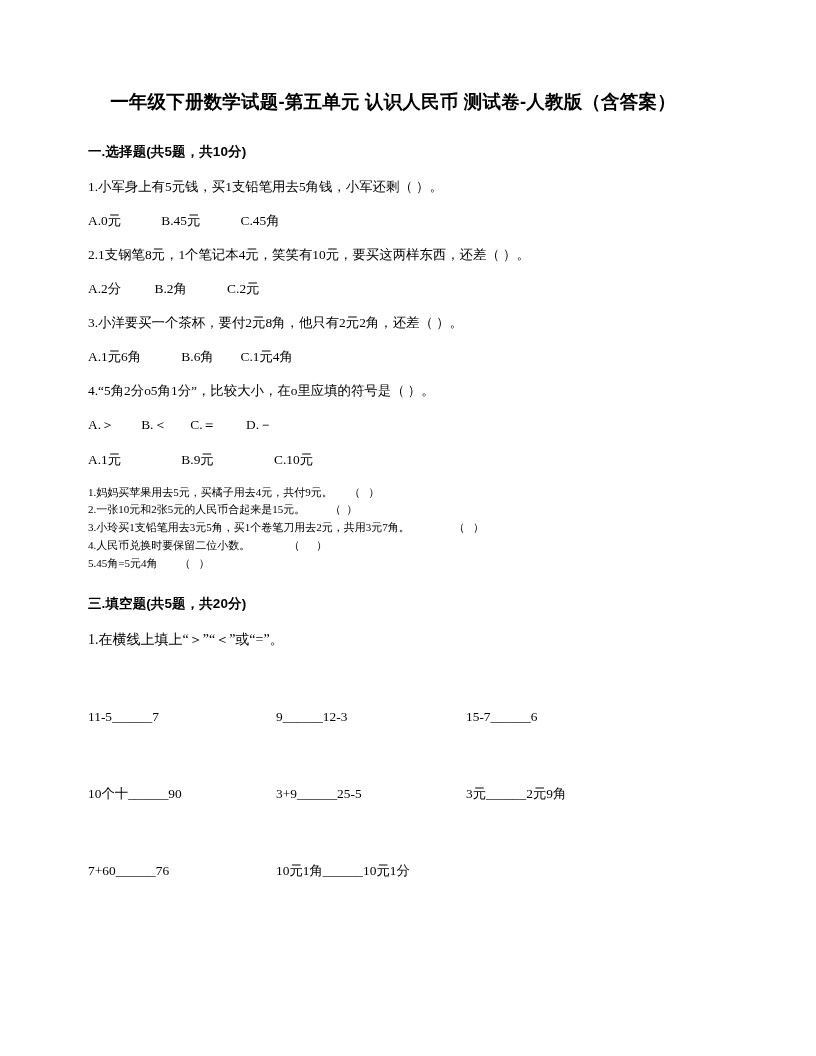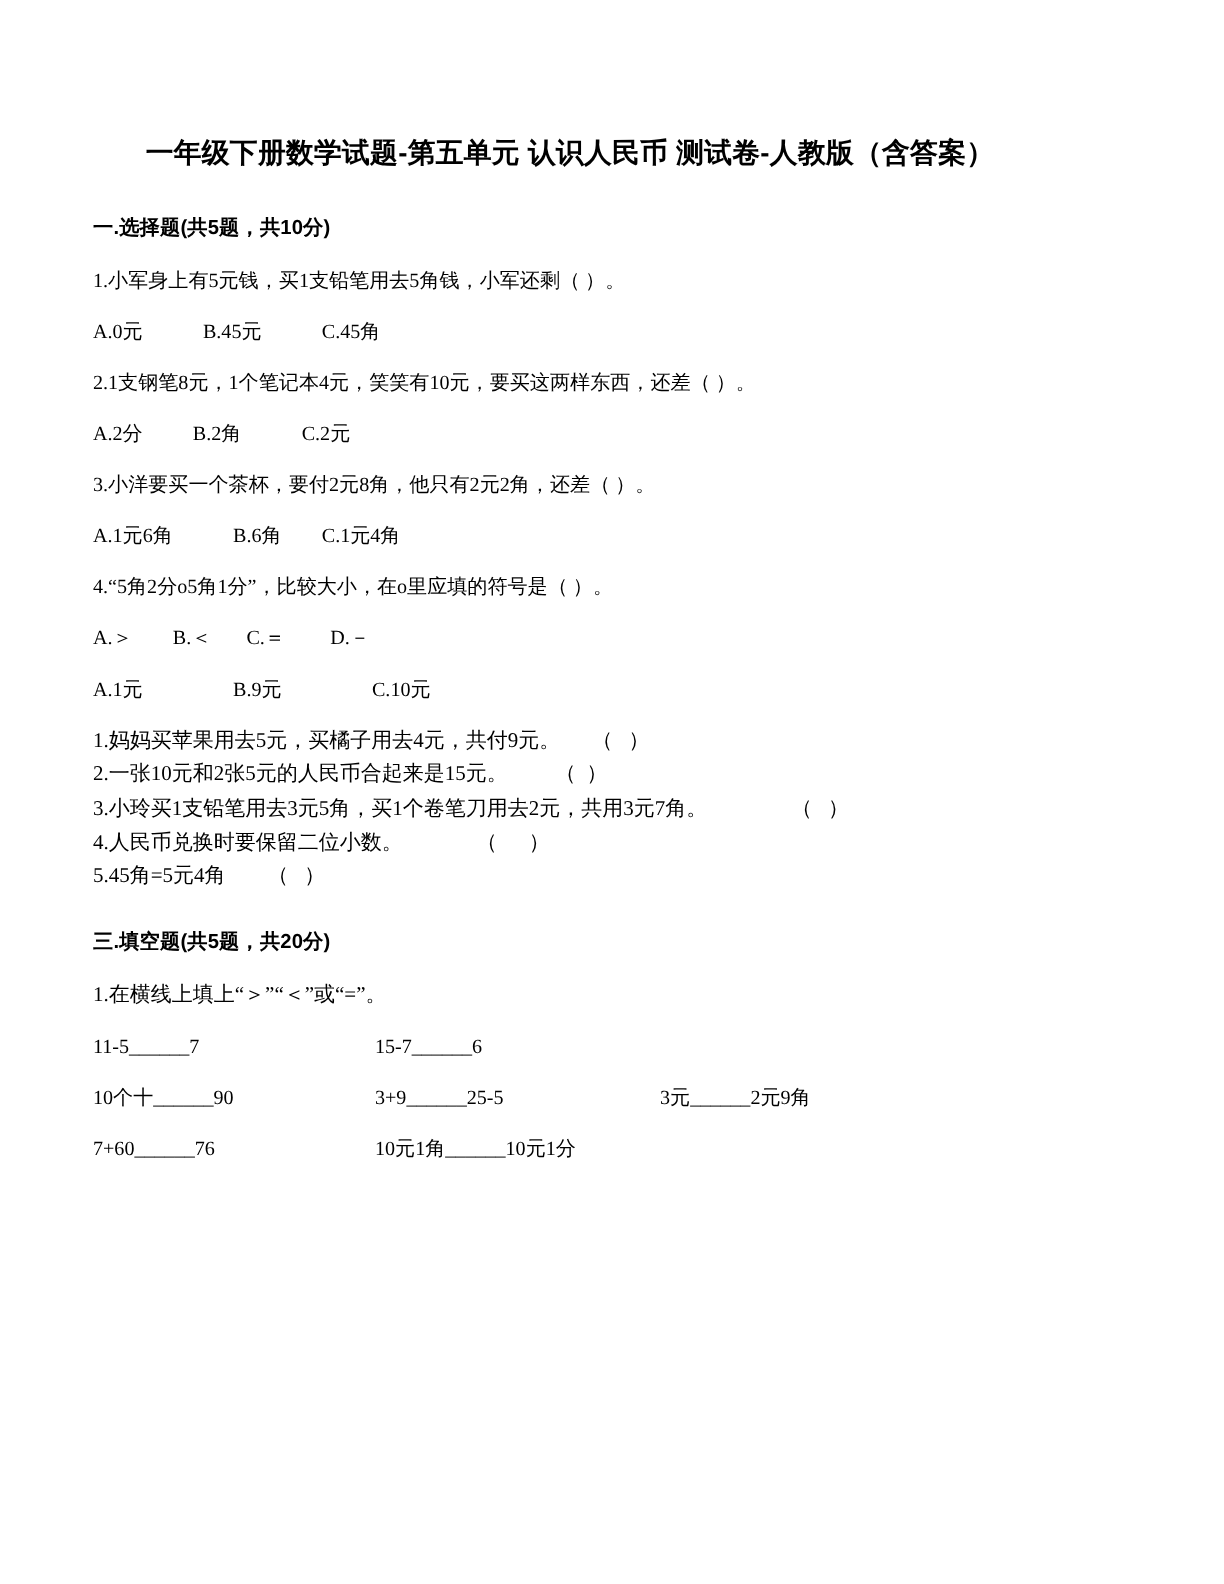--- a/index.html
+++ b/index.html
@@ -12,21 +12,21 @@
     height: 1056px;
     font-family: "Liberation Serif", "DejaVu Serif", serif;
     color: #000000;
     position: relative;
     overflow: hidden;
   }
   .page {
     box-sizing: border-box;
     width: 816px;
     height: 1056px;
-    padding: 88px 118px 40px 62px;
+    padding: 88px 118px 40px 88px;
   }
   .doc-title {
     font-family: "Liberation Sans", "DejaVu Sans", sans-serif;
     font-weight: bold;
     font-size: 18.5px;
     line-height: 1.55;
     text-align: center;
     margin: 0 0 26px 0;
     letter-spacing: 0.2px;
   }
@@ -42,38 +42,39 @@
     line-height: 1.5;
     margin: 0 0 14px 0;
   }
   .opts {
     font-size: 13.4px;
     line-height: 1.5;
     margin: 0 0 14px 0;
     white-space: pre;
   }
   .tf-line {
-    font-size: 14px;
+    font-size: 11px;
     line-height: 1.62;
     margin: 0;
     white-space: pre;
   }
   .fill-instr {
     font-size: 14px;
     line-height: 1.5;
     margin: 0 0 14px 0;
   }
   .fill-row {
     font-size: 13.4px;
     line-height: 1.5;
     margin: 0 0 14px 0;
     display: flex;
   }
   .fill-cell {
     white-space: pre;
+    margin-top: 43px;
   }
   .fill-cell.c1 { width: 188px; }
   .fill-cell.c2 { width: 190px; }
   .fill-cell.c3 { width: 200px; }
   .tf-block {
     margin-bottom: 6px;
   }
 </style>
 </head>
 <body>
@@ -106,20 +107,21 @@
     <p class="tf-line">4.人民币兑换时要保留二位小数。              （      ）</p>
     <p class="tf-line">5.45角=5元4角        （   ）</p>
   </div>
 
   <div class="section-heading">三.填空题(共5题，共20分)</div>
 
   <p class="fill-instr">1.在横线上填上“＞”“＜”或“=”。</p>
 
   <div class="fill-row">
     <span class="fill-cell c1">11-5______7</span>
+    <span class="fill-cell c2">9______12-3</span>
     <span class="fill-cell c3">15-7______6</span>
   </div>
 
   <div class="fill-row">
     <span class="fill-cell c1">10个十______90</span>
     <span class="fill-cell c2">3+9______25-5</span>
     <span class="fill-cell c3">3元______2元9角</span>
   </div>
 
   <div class="fill-row">

